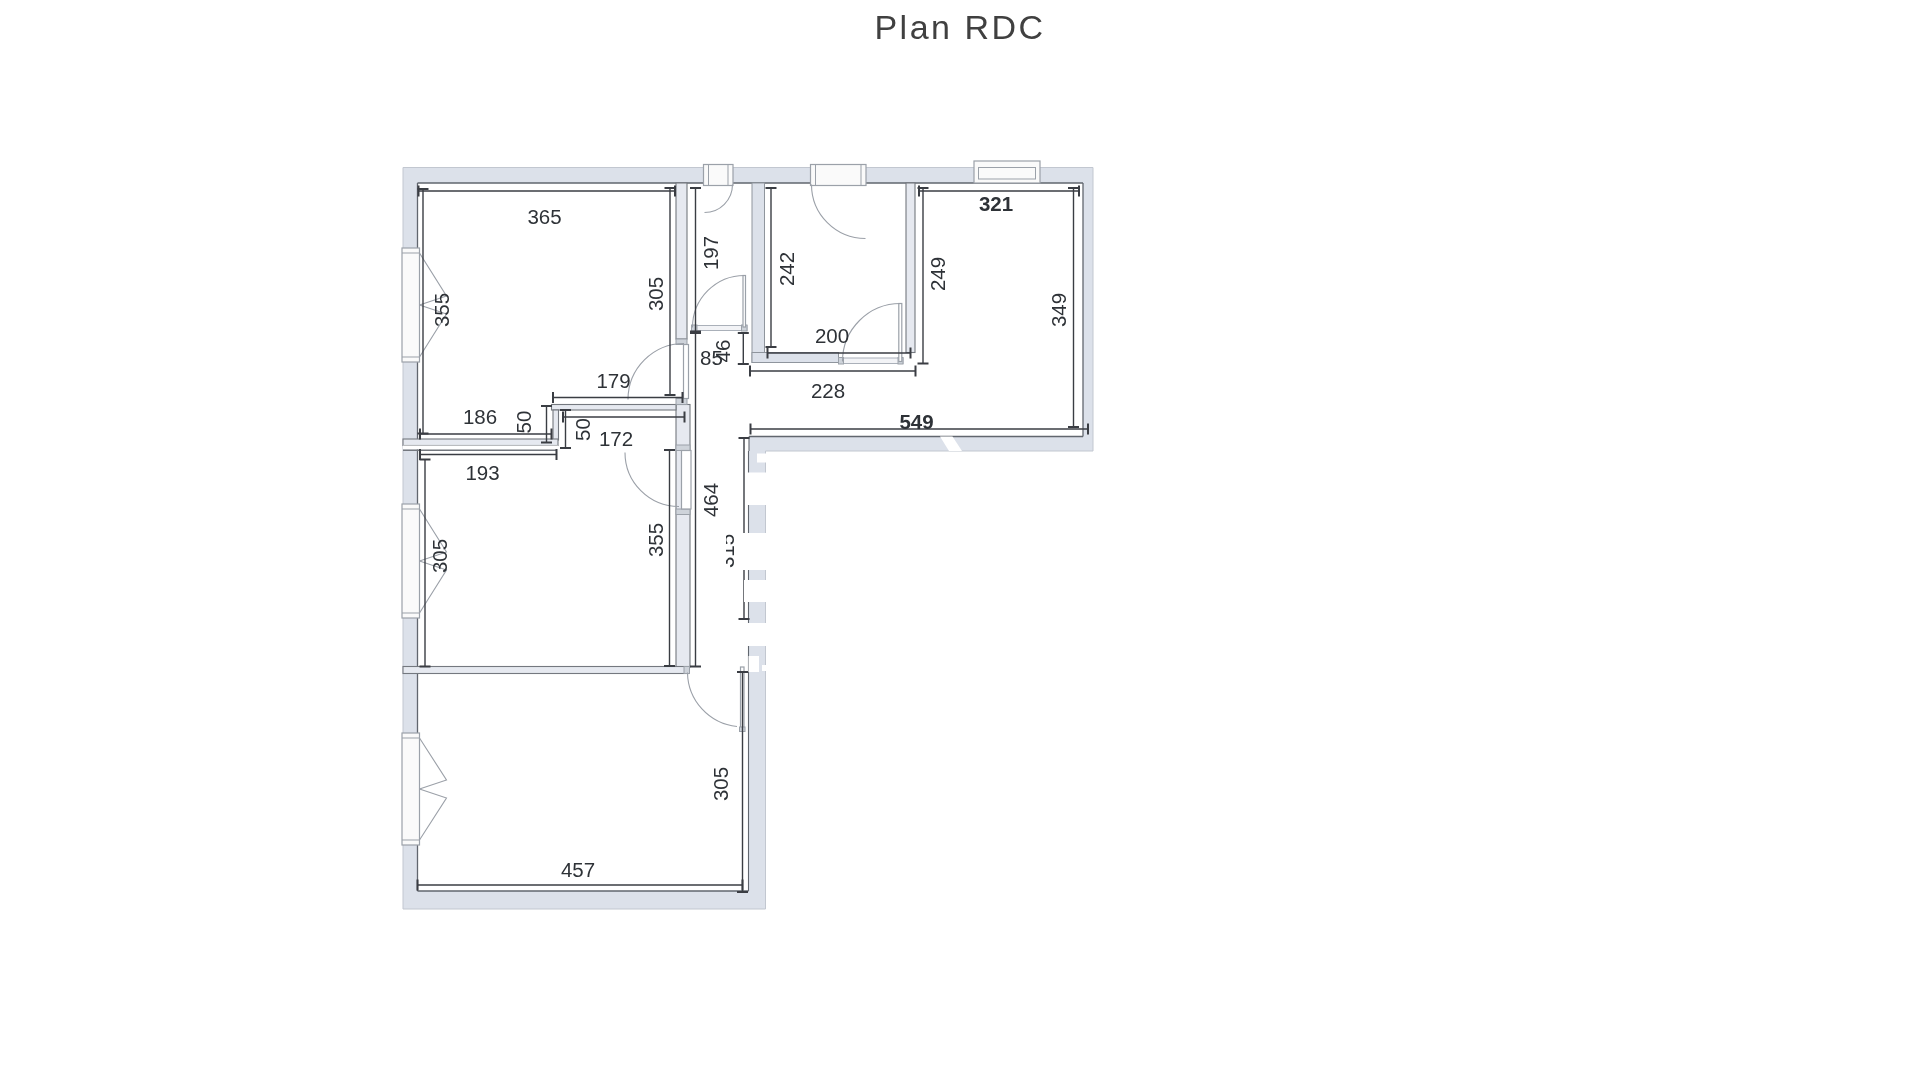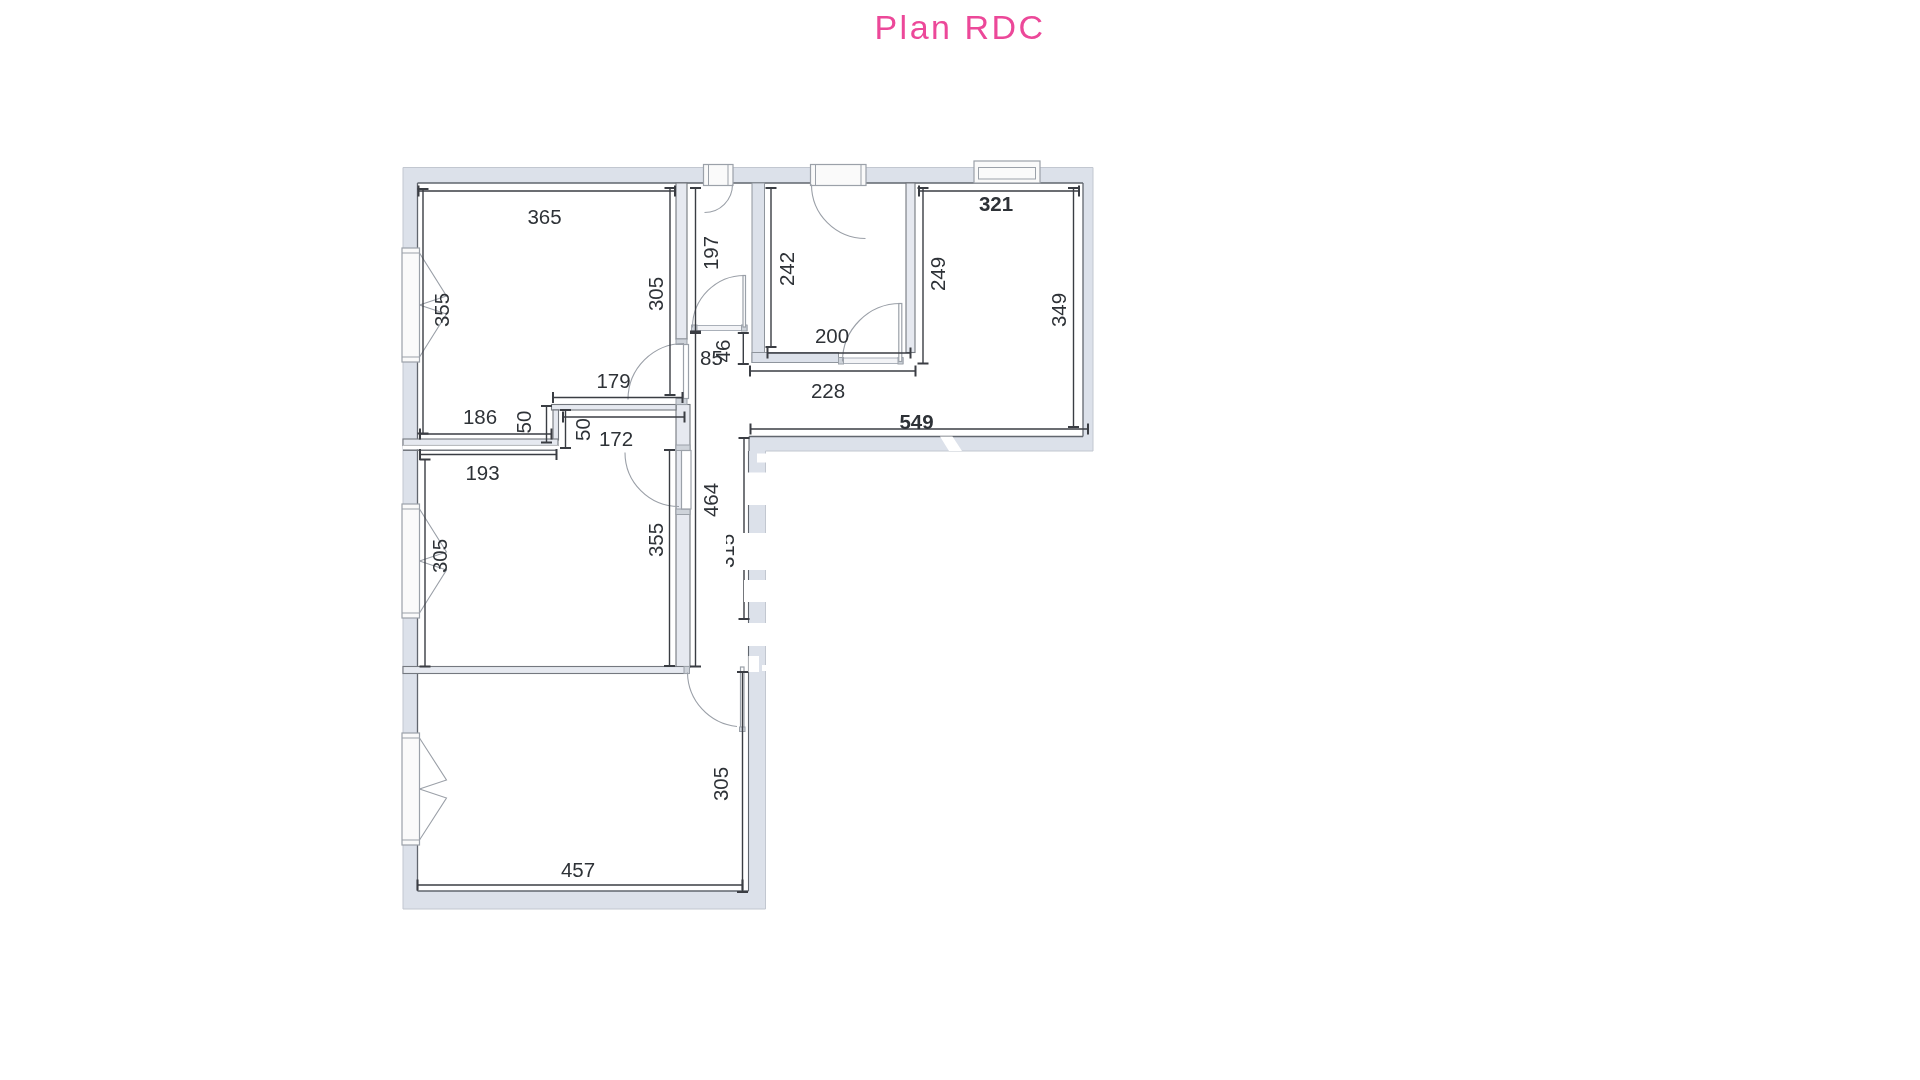--- a/index.html
+++ b/index.html
@@ -1,15 +1,15 @@
 <!DOCTYPE html>
 <html><head><meta charset="utf-8"><style>
 html,body{margin:0;padding:0;background:#ffffff;width:1920px;height:1080px;overflow:hidden}
 *{font-family:"Liberation Sans",sans-serif;}
-.title{position:absolute;top:8px;left:0;width:1920px;text-align:center;font-size:34px;color:#ec4899;letter-spacing:2.5px;}
+.title{position:absolute;top:8px;left:0;width:1920px;text-align:center;font-size:34px;color:#404040;letter-spacing:2.5px;}
 </style></head><body>
 <div class="title">Plan RDC</div>
 <svg width="1920" height="1080" viewBox="0 0 1920 1080" style="position:absolute;left:0;top:0">
 <rect x="403" y="167.5" width="690" height="15.5" fill="#dce1ea"></rect>
 <rect x="403" y="167.5" width="14.5" height="741.5" fill="#dce1ea"></rect>
 <rect x="1083" y="167.5" width="10" height="283.5" fill="#dce1ea"></rect>
 <rect x="749" y="436.5" width="344" height="14.5" fill="#dce1ea"></rect>
 <rect x="748.5" y="451" width="17.0" height="458" fill="#dce1ea"></rect>
 <rect x="403" y="891" width="362.5" height="18" fill="#dce1ea"></rect>
 <line x1="403" y1="167.5" x2="1093" y2="167.5" stroke="#c2c7d0" stroke-width="1"></line>

